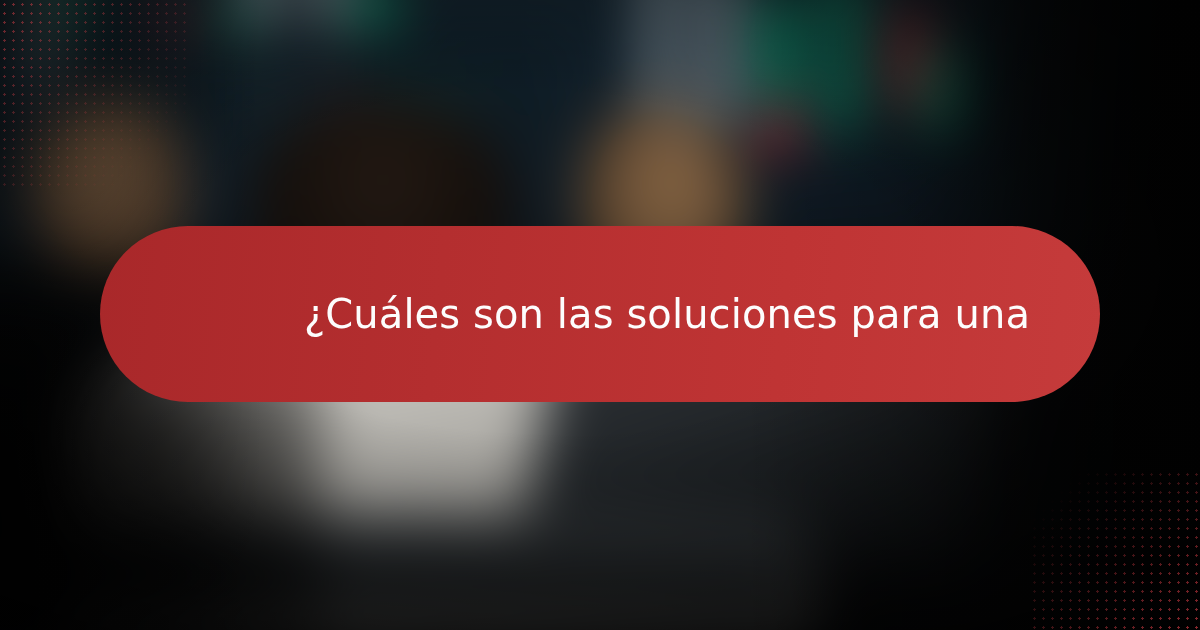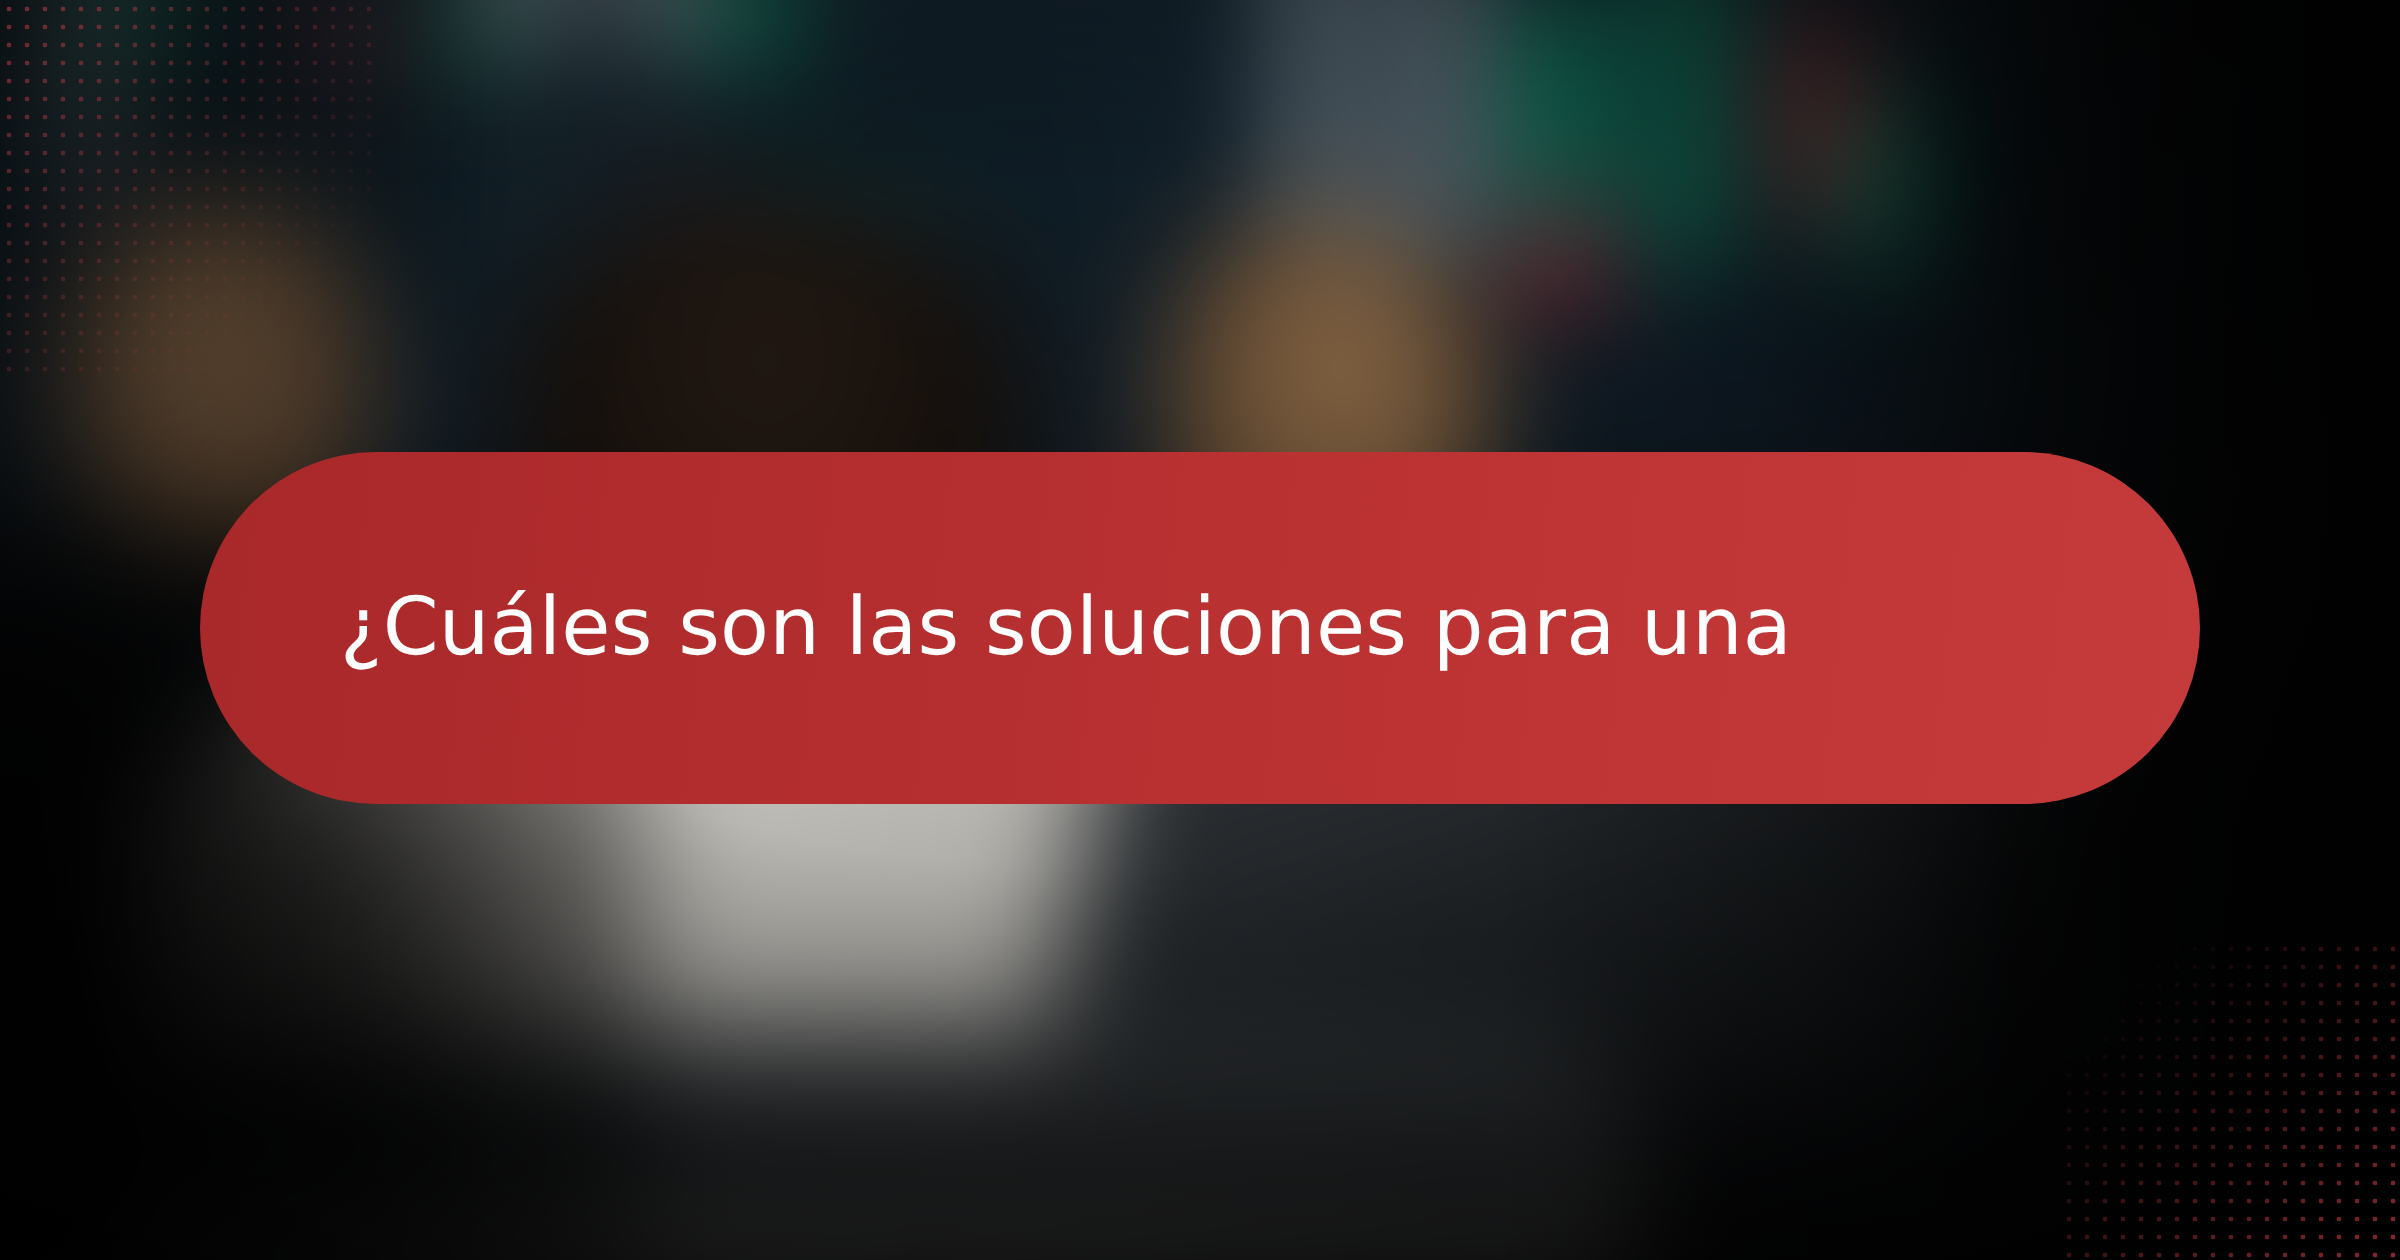--- a/index.html
+++ b/index.html
@@ -213,21 +213,21 @@
   .pill {
     position: absolute;
     left: 100px;
     top: 226px;
     width: 1000px;
     height: 176px;
     border-radius: 88px;
     background: linear-gradient(96deg, #a9282a 0%, #b42e2f 34%, #bf3434 68%, #c53b3b 100%);
     display: flex;
     align-items: center;
-    justify-content: flex-start;
+    justify-content: flex-end;
     box-sizing: border-box;
     padding: 0 70px;
   }
 
   .pill-title {
     margin: 0;
     color: #fdfdfd;
     font-size: 40px;
     font-weight: 400;
     line-height: 1.45;

